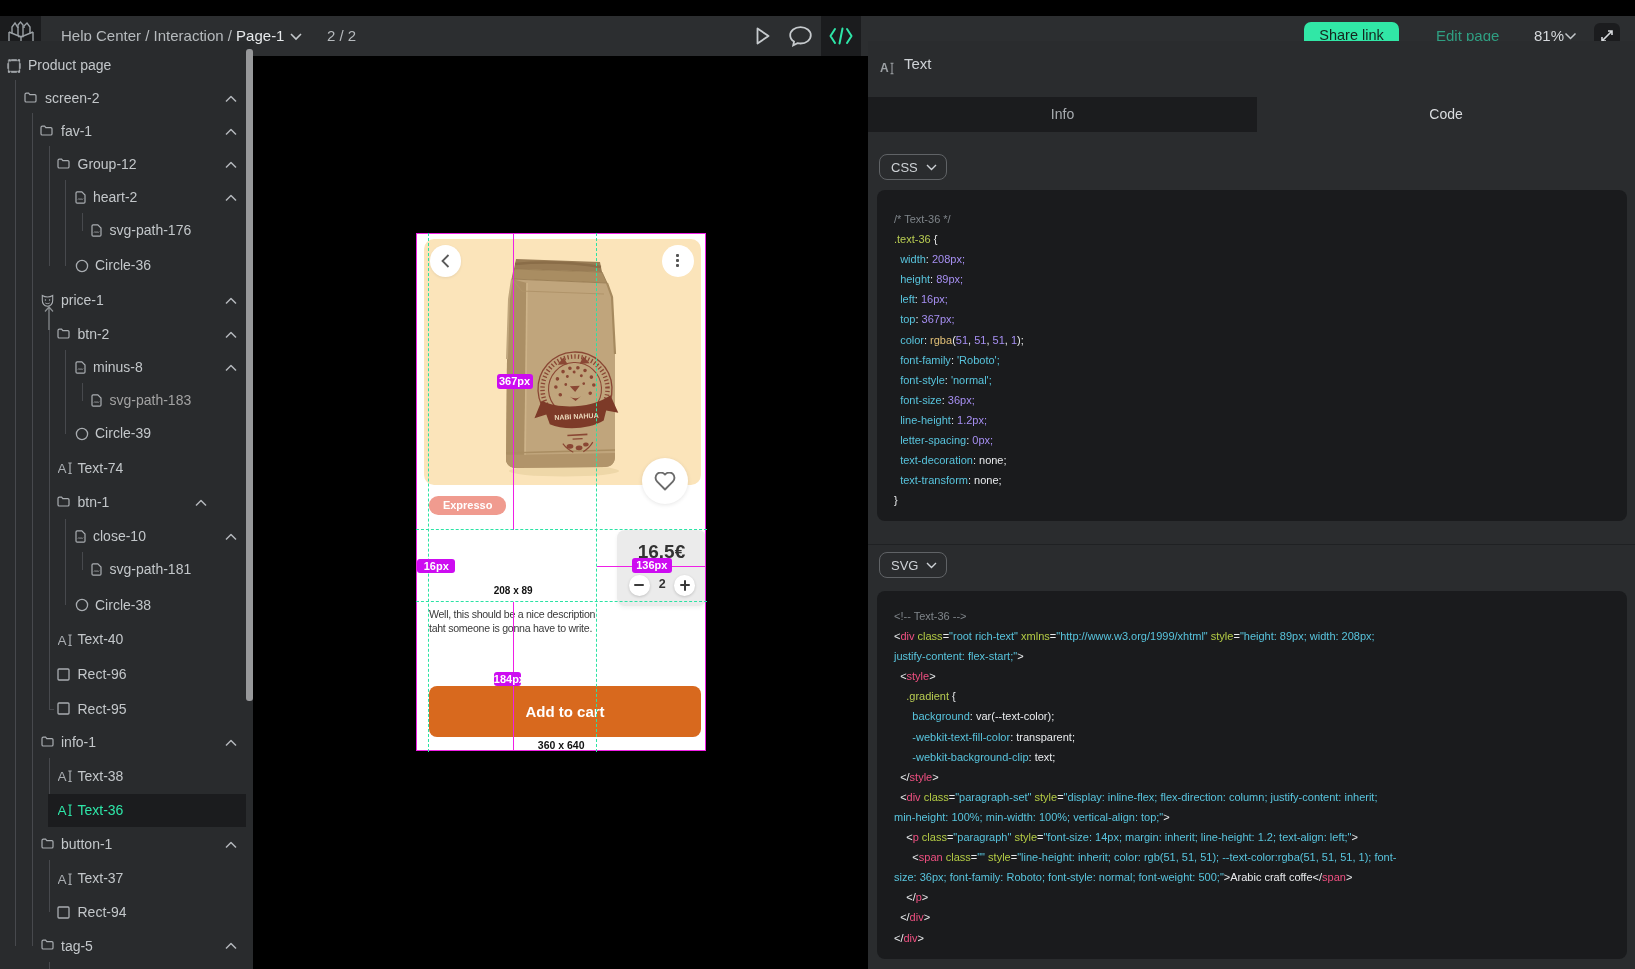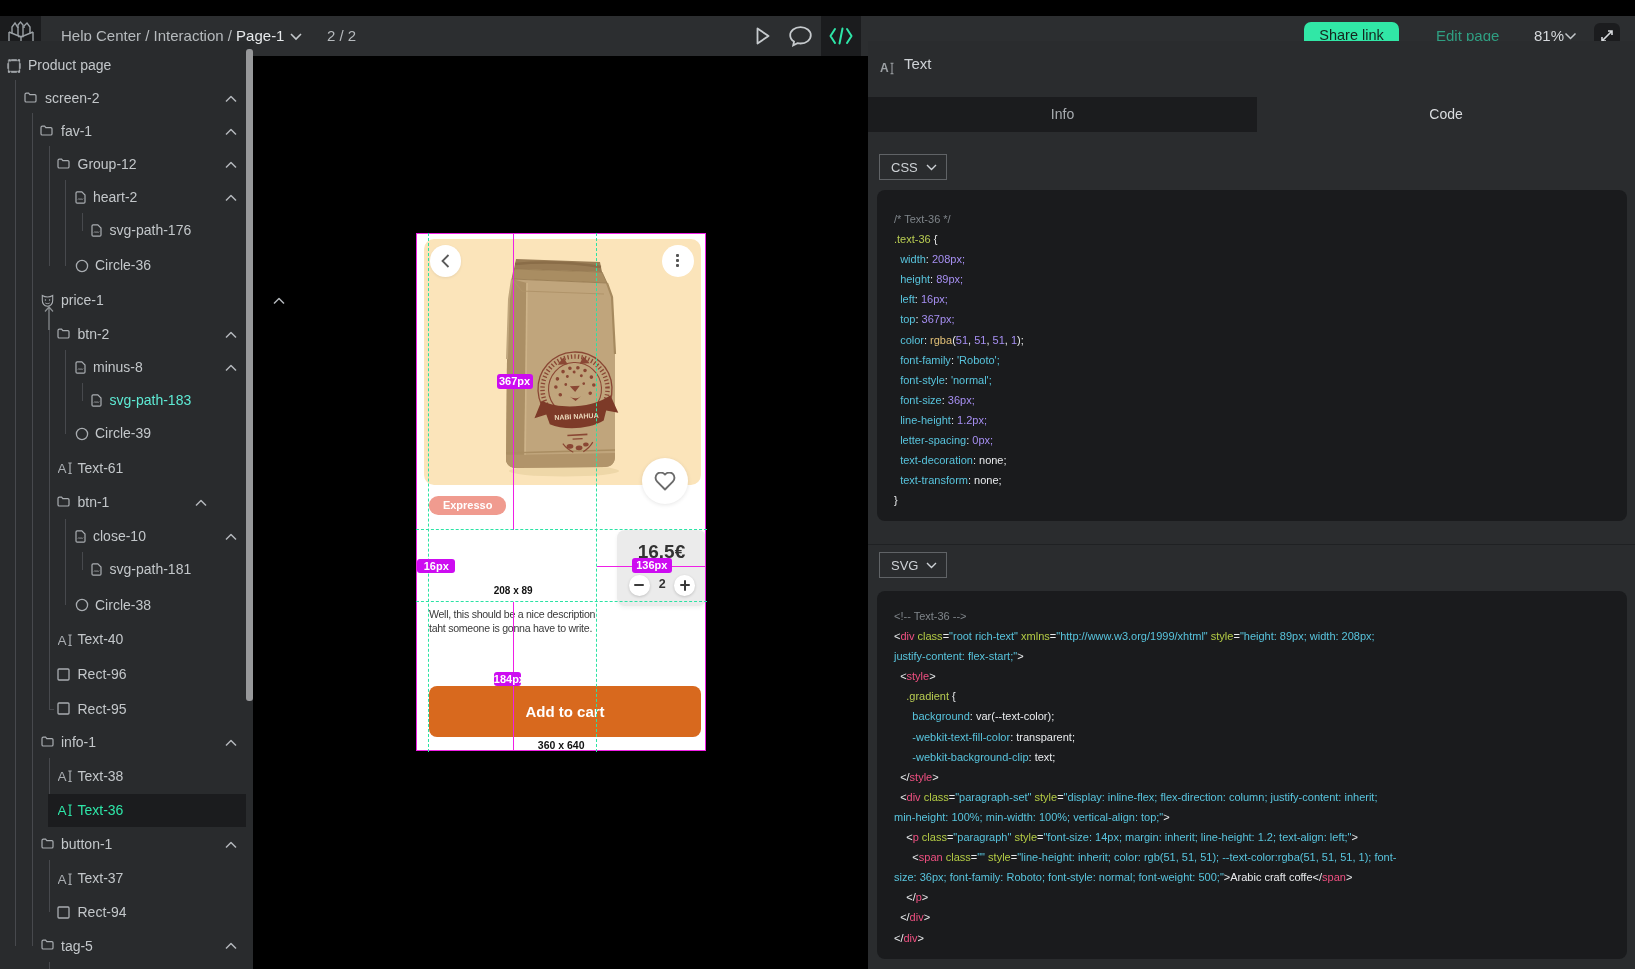--- a/index.html
+++ b/index.html
@@ -9,21 +9,21 @@
   #sidebar{position:absolute;left:0;top:41px;width:253px;height:928px;background:#292b2d;}
   #rpanel{position:absolute;left:868px;top:41px;width:767px;height:928px;background:#2a2c2e;}
   .row{position:absolute;height:33px;line-height:33px;font-size:14px;color:#c3c7ca;white-space:nowrap;}
   .chev{position:absolute;right:16px;top:50%;transform:translateY(-50%);}
   .gline{position:absolute;width:1px;background:#47494d;}
   #treerows svg{display:block;}
   #phone svg{display:block;}
   .code{font-size:11px;line-height:20.1px;white-space:pre;color:#e9ebed;}
   .c{color:#7f858a;} .t{color:#ef5081;} .a{color:#b4cc45;} .s{color:#58c4dd;}
   .v{color:#a68ff2;} .y{color:#e2c077;} .w{color:#e9ebed;} .g{color:#b8cc52;}
-  .sel{border:1px solid #606366;border-radius:0;background:transparent;color:#ced2d6;font-size:13px;}
+  .sel{border:1px solid #606366;border-radius:8px;background:transparent;color:#ced2d6;font-size:13px;}
   .mlabel{position:absolute;background:#cd0cf1;color:#fff;font-size:11px;font-weight:bold;border-radius:3px;text-align:center;z-index:30;}
   .mline{position:absolute;background:#ef1fe6;z-index:20;}
   .dashv{position:absolute;width:0;border-left:1.6px dashed #2ae3a4;z-index:25;}
   .dashh{position:absolute;height:0;border-top:1.6px dashed #2ae3a4;z-index:25;}
 </style>
 </head>
 <body>
 <div id="canvasbg" class="abs" style="left:0;top:40px;width:1635px;height:929px;background:#000;"></div>
 
 <div id="topbar">
@@ -151,21 +151,21 @@
         <span style="position:absolute;left:109.5px;color:#c3c7ca;">svg-path-176</span>
       </div>
 <div class="row" style="left:0;top:208.3px;width:253px;">
         <div style="position:absolute;left:74.5px;top:50%;transform:translateY(-50%);height:14px;">
           <svg width="14" height="14" viewBox="0 0 14 14" fill="none" stroke="#a9adb1" stroke-width="1.3">
             <circle cx="7" cy="7" r="5.6"></circle>
           </svg>
         </div>
         <span style="position:absolute;left:95px;color:#c3c7ca;">Circle-36</span>
       </div>
-<div class="row" style="left:0;top:243.4px;width:253px;padding-left:48px;">
+<div class="row" style="left:0;top:243.4px;width:253px;">
         <div style="position:absolute;left:41.3px;top:50%;transform:translateY(-50%);height:14px;">
           <svg width="13" height="13" viewBox="0 0 13 13" fill="none" stroke="#a9adb1" stroke-width="1.1">
             <path d="M1.3 1.5 C3 2.6 4.7 3 6.5 3 C8.3 3 10 2.6 11.7 1.5 L11.7 6.2 C11.7 9.6 9.5 11.9 6.5 12.3 C3.5 11.9 1.3 9.6 1.3 6.2 Z"></path>
             <circle cx="4.4" cy="6" r="0.7" fill="#a9adb1" stroke="none"></circle>
             <circle cx="8.6" cy="6" r="0.7" fill="#a9adb1" stroke="none"></circle>
             <path d="M4.3 9 C5 9.8 8 9.8 8.7 9" stroke-width="0.9"></path>
           </svg>
         </div>
         <span style="position:absolute;left:61px;color:#c3c7ca;">price-1</span>
         <svg class="chev" width="12" height="7" viewBox="0 0 12 7" fill="none" stroke="#b3b7bb" stroke-width="1.5">
@@ -195,38 +195,38 @@
           <path d="M1 6 L6 1 L11 6"></path>
         </svg>
       </div>
 <div class="row" style="left:0;top:343.3px;width:253px;">
         <div style="position:absolute;left:91px;top:50%;transform:translateY(-50%);height:14px;">
           <svg width="11" height="13" viewBox="0 0 11 13" fill="none" stroke="#a9adb1" stroke-width="1.2">
             <path d="M1 2 C1 1.3 1.5 0.8 2.2 0.8 L6.8 0.8 L10 4 L10 11 C10 11.7 9.5 12.2 8.8 12.2 L2.2 12.2 C1.5 12.2 1 11.7 1 11 Z"></path>
             <path d="M3 8.6 L4 7.6 L5 8.6 L6 7.6 L7 8.6 L8 7.6" stroke-width="0.9"></path>
           </svg>
         </div>
-        <span style="position:absolute;left:109.5px;color:#5eead4;">svg-path-183</span>
+        <span style="position:absolute;left:109.5px;color:#a3a3a3;">svg-path-183</span>
       </div>
 <div class="row" style="left:0;top:376.4px;width:253px;">
         <div style="position:absolute;left:74.5px;top:50%;transform:translateY(-50%);height:14px;">
           <svg width="14" height="14" viewBox="0 0 14 14" fill="none" stroke="#a9adb1" stroke-width="1.3">
             <circle cx="7" cy="7" r="5.6"></circle>
           </svg>
         </div>
         <span style="position:absolute;left:95px;color:#c3c7ca;">Circle-39</span>
       </div>
 <div class="row" style="left:0;top:410.6px;width:253px;">
         <div style="position:absolute;left:57.8px;top:50%;transform:translateY(-50%);height:14px;">
           <svg width="15" height="14" viewBox="0 0 15 14">
             <text x="-0.5" y="12" font-family="Liberation Sans" font-size="13.5" fill="#a9adb1">A</text>
             <path d="M10.3 2 L13.7 2 M12 2 L12 12.5 M10.3 12.5 L13.7 12.5" stroke="#a9adb1" stroke-width="1.2" fill="none"></path>
           </svg>
         </div>
-        <span style="position:absolute;left:77.5px;color:#c3c7ca;">Text-61</span>
+        <span style="position:absolute;left:77.5px;color:#c3c7ca;">Text-74</span>
       </div>
 <div class="row" style="left:0;top:445.2px;width:223px;">
         <div style="position:absolute;left:56.6px;top:50%;transform:translateY(-50%);height:14px;">
           <svg width="13" height="11" viewBox="0 0 13 11" fill="none" stroke="#a9adb1" stroke-width="1.2">
             <path d="M1 2.6 C1 1.8 1.6 1.2 2.4 1.2 L4.6 1.2 L5.8 2.6 L10.8 2.6 C11.5 2.6 12 3.1 12 3.8 L12 8.7 C12 9.4 11.5 10 10.8 10 L2.2 10 C1.5 10 1 9.4 1 8.7 Z"></path>
           </svg>
         </div>
         <span style="position:absolute;left:77.5px;color:#c3c7ca;">btn-1</span>
         <svg class="chev" width="12" height="7" viewBox="0 0 12 7" fill="none" stroke="#b3b7bb" stroke-width="1.5">
           <path d="M1 6 L6 1 L11 6"></path>

